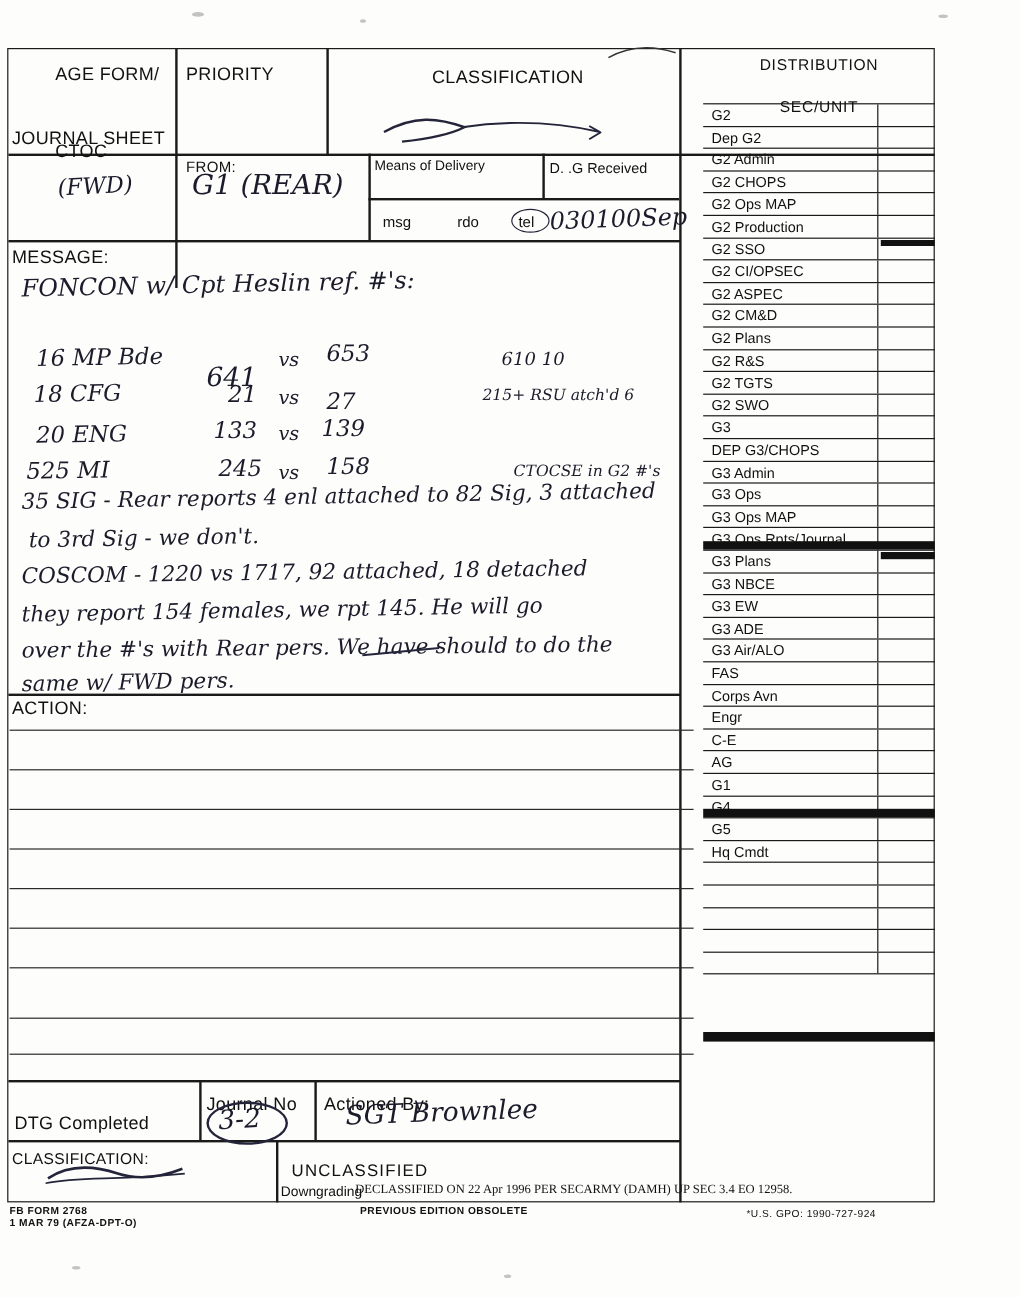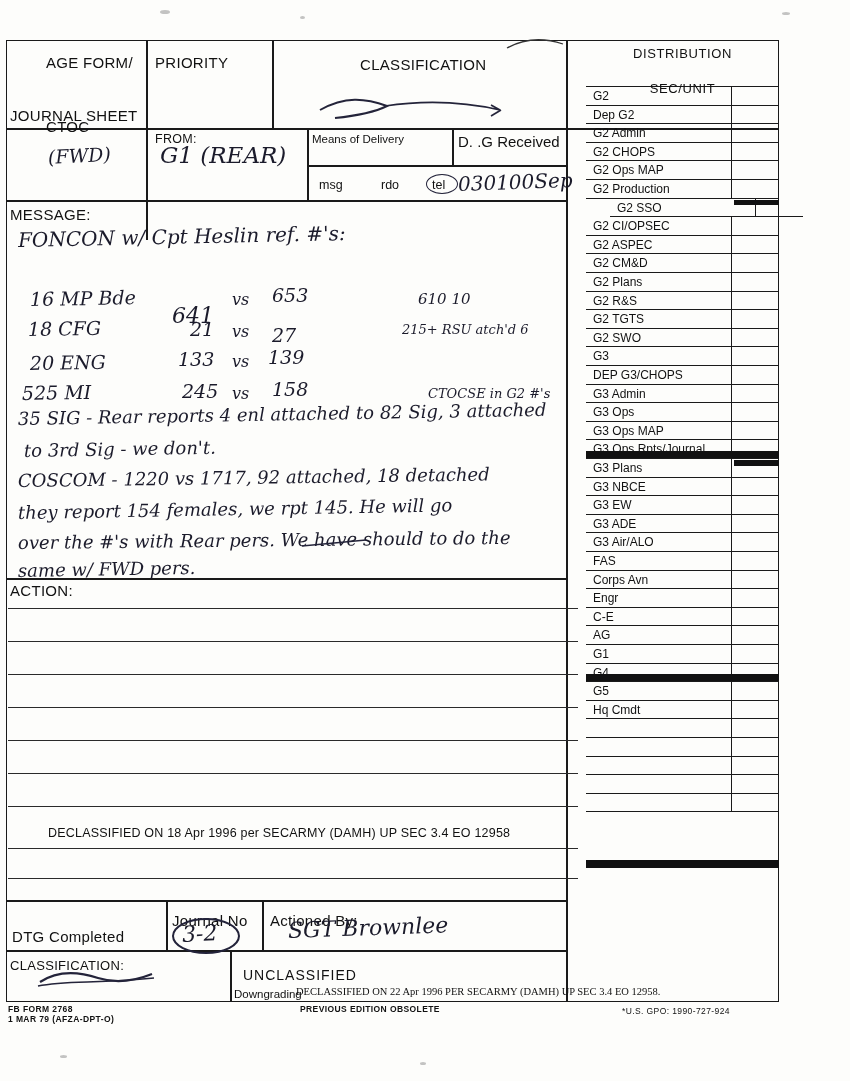--- a/index.html
+++ b/index.html
@@ -194,21 +194,21 @@
 
   <div class="cell-label" style="left:46px;top:54px;">AGE FORM/</div>
   <div class="cell-label" style="left:46px;top:76px;margin-top:42px;">CTOC</div>
   <div class="cell-label" style="left:10px;top:107px;">JOURNAL SHEET</div>
 
   <div class="cell-label" style="left:155px;top:54px;">PRIORITY</div>
   <div class="cell-label" style="left:360px;top:56px;">CLASSIFICATION</div>
 
   <div class="cell-label" style="left:155px;top:132px;font-size:12.5px;">FROM:</div>
   <div class="small-label" style="left:312px;top:133px;font-size:11.5px;">Means of Delivery</div>
-  <div class="small-label" style="left:458px;top:133px;font-size:15px;text-align:right;">D. .G Received</div>
+  <div class="small-label" style="left:458px;top:133px;font-size:12px;text-align:right;">D. .G Received</div>
 
   <div class="small-label" style="left:319px;top:178px;font-size:12.5px;">msg</div>
   <div class="small-label" style="left:381px;top:178px;font-size:12.5px;">rdo</div>
   <div class="small-label" style="left:432px;top:178px;font-size:12.5px;">tel</div>
   <div class="circle-mark" style="left:426px;top:174px;width:30px;height:18px;border-width:1.6px;"></div>
 
   <div class="cell-label" style="left:10px;top:206px;">MESSAGE:</div>
   <div class="cell-label" style="left:10px;top:582px;">ACTION:</div>
 
   <svg class="scribble" style="left:315px;top:92px;width:220px;height:30px;" viewBox="0 0 220 30">
@@ -263,21 +263,20 @@
   <div class="ruled" style="top:608px;"></div>
   <div class="ruled" style="top:641px;"></div>
   <div class="ruled" style="top:674px;"></div>
   <div class="ruled" style="top:707px;"></div>
   <div class="ruled" style="top:740px;"></div>
   <div class="ruled" style="top:773px;"></div>
   <div class="ruled" style="top:806px;"></div>
   <div class="ruled" style="top:848px;"></div>
   <div class="ruled" style="top:878px;"></div>
 
-  <div class="decl-text" style="left:48px;top:826px;">DECLASSIFIED ON 18 Apr 1996 per SECARMY (DAMH) UP SEC 3.4 EO 12958</div>
 
   <div class="cell-label" style="left:12px;top:928px;text-align:right;">DTG  Completed</div>
   <div class="cell-label" style="left:172px;top:912px;">Journal  No</div>
   <div class="cell-label" style="left:270px;top:912px;">Actioned  By:</div>
 
   <div class="hand" style="left:182px;top:922px;font-size:22px;transform:rotate(-3deg);">3-2</div>
   <div class="circle-mark" style="left:172px;top:918px;width:64px;height:32px;"></div>
   <div class="hand" style="left:288px;top:918px;font-size:22px;transform:rotate(-2deg);">SGT Brownlee</div>
 
   <div class="cell-label" style="left:10px;top:958px;font-size:13px;">CLASSIFICATION:</div>
@@ -318,21 +317,21 @@
           <span class="tick"></span>
         </div>
         <div class="dist-row" style="top: 121.4px;">
           <span class="nm">G2   Ops  MAP</span>
           <span class="tick"></span>
         </div>
         <div class="dist-row" style="top: 140px;">
           <span class="nm">G2   Production</span>
           <span class="tick"></span>
         </div>
-        <div class="dist-row" style="top: 158.6px; margin-left: 24px;">
+        <div class="dist-row" style="top: 158.6px;">
           <span class="nm">G2   SSO</span>
           <span class="tick"></span>
         </div>
         <div class="dist-row" style="top: 177.2px;">
           <span class="nm">G2   CI/OPSEC</span>
           <span class="tick"></span>
         </div>
         <div class="dist-row" style="top: 195.8px;">
           <span class="nm">G2   ASPEC</span>
           <span class="tick"></span>

